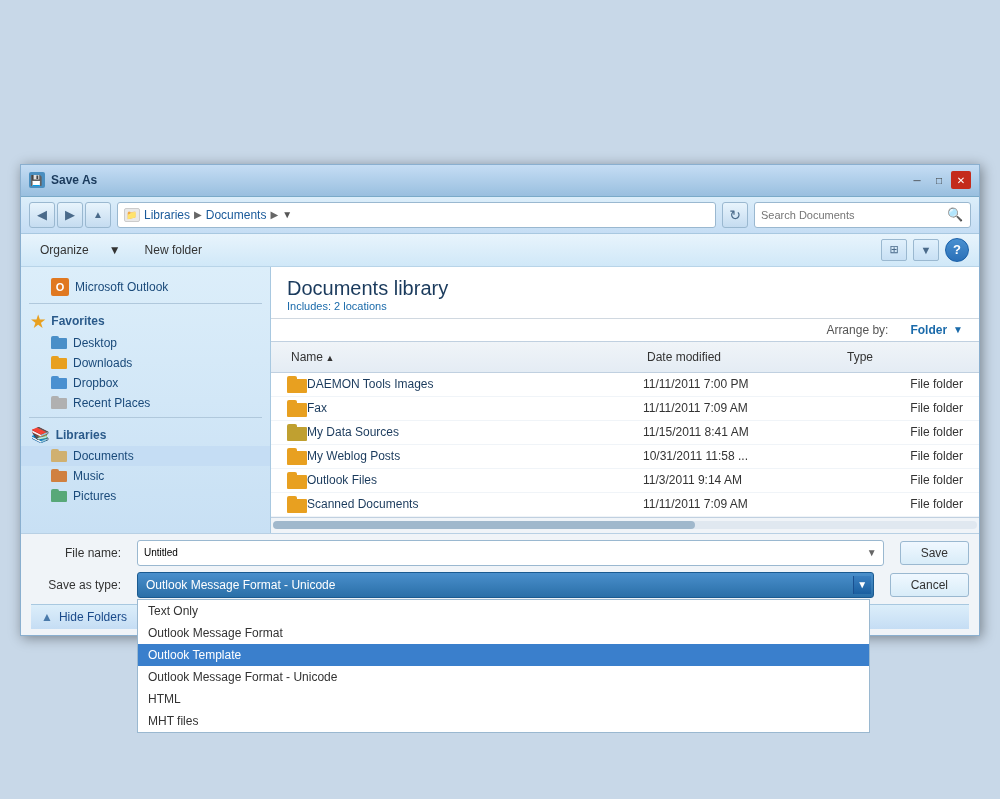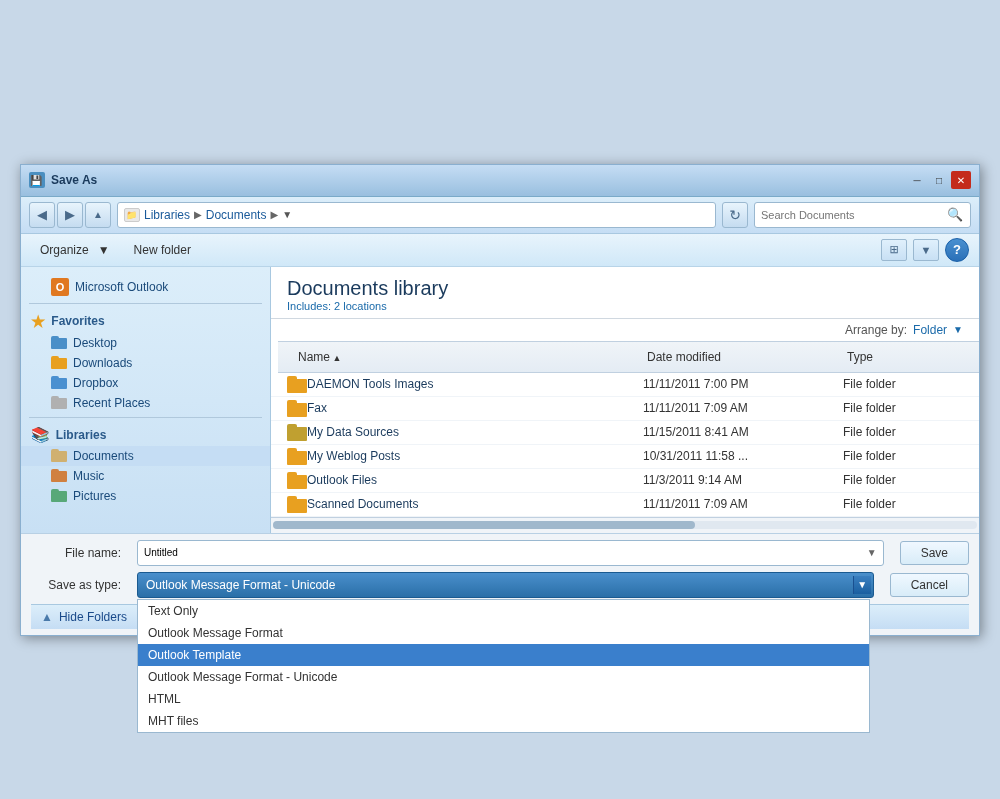--- a/index.html
+++ b/index.html
@@ -187,21 +187,21 @@
     .toolbar-btn {
       padding: 3px 8px;
       background: transparent;
       border: 1px solid transparent;
       border-radius: 3px;
       cursor: pointer;
       font-size: 12px;
       color: #333;
       display: flex;
       align-items: center;
-      gap: 9px;
+      gap: 20px;
     }
     .toolbar-spacer { flex: 1; }
     .view-btn {
       width: 26px;
       height: 22px;
       background: linear-gradient(to bottom, #e0f0fc, #c8e0f4);
       border: 1px solid #9ab8d0;
       border-radius: 2px;
       display: flex;
       align-items: center;
@@ -331,36 +331,36 @@
       gap: 6px;
       font-size: 12px;
       color: #555;
     }
     .arrange-label {
       color: #555;
     }
     .arrange-value {
       color: #1a6aaa;
       cursor: pointer;
-      font-weight: 400;
+      font-weight: 700;
+      margin-left: 16px;
     }
     .arrange-dropdown {
       color: #1a6aaa;
       font-size: 10px;
     }
 
     
     .file-list-header {
       display: grid;
       grid-template-columns: 1fr 200px 120px;
       padding: 6px 16px;
       background: linear-gradient(to bottom, #f0f4f8, #e4ecf4);
       border-bottom: 1px solid #c0d0e0;
       border-top: 1px solid #c0d0e0;
-      margin-left: 7px;
     }
     .col-header {
       font-size: 12px;
       color: #333;
       padding: 2px 4px;
       cursor: pointer;
     }
     .col-header.sorted::after {
       content: ' ▲';
       font-size: 9px;
@@ -411,20 +411,21 @@
       background: #e8a020;
       border-radius: 2px 2px 0 0;
     }
     .file-date {
       font-size: 12px;
       color: #333;
     }
     .file-type {
       font-size: 12px;
       color: #333;
+      text-align: right;
     }
 
     
     .hscroll {
       height: 16px;
       background: #f0f4f8;
       border-top: 1px solid #c0d0e0;
       display: flex;
       align-items: center;
       padding: 0 2px;

